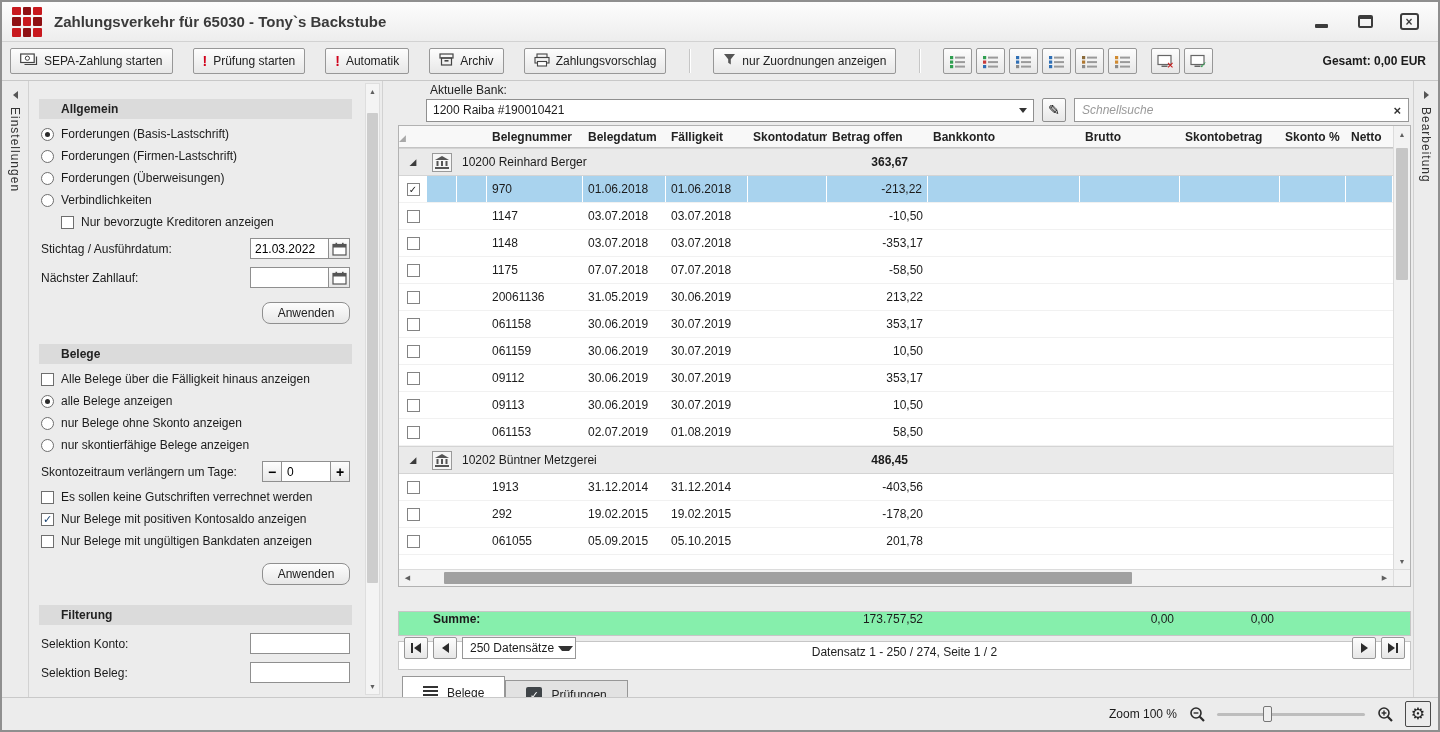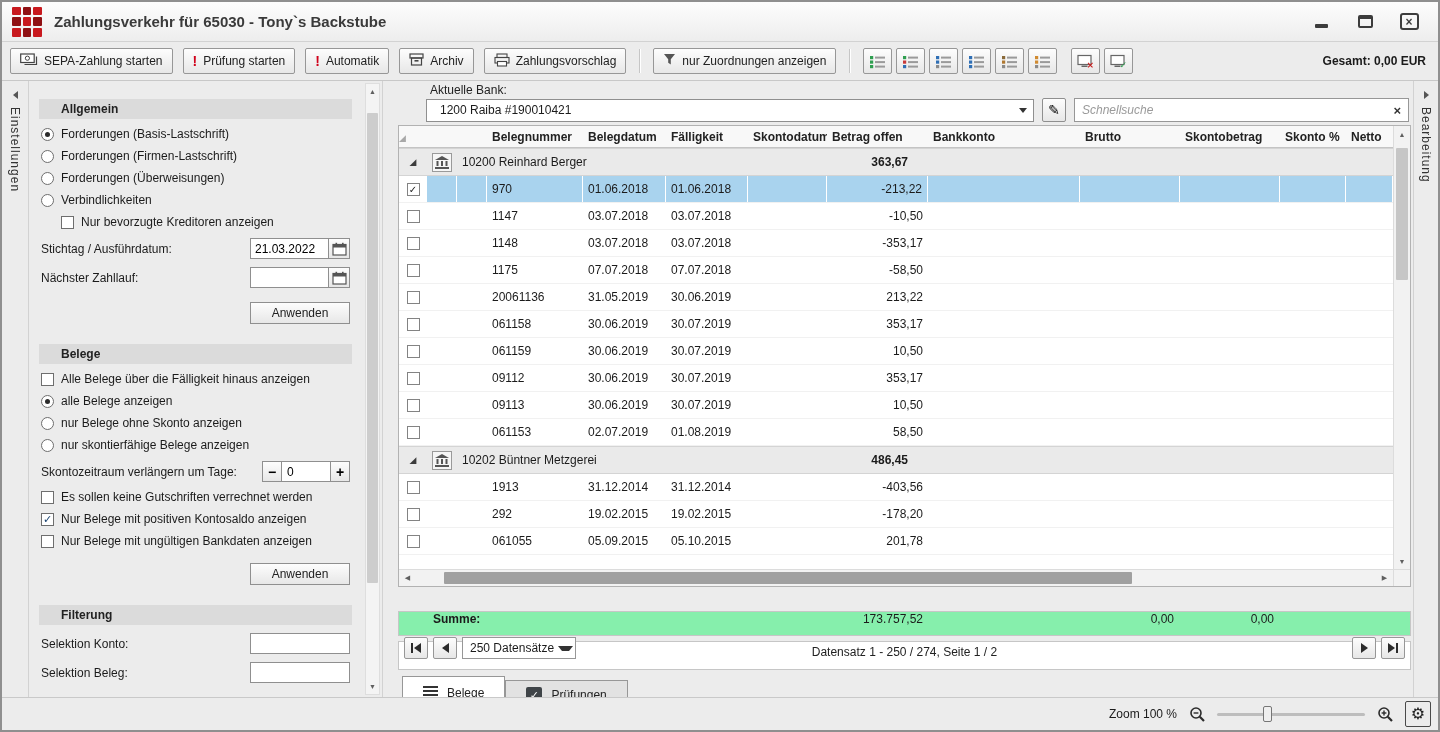--- a/index.html
+++ b/index.html
@@ -20,21 +20,21 @@
   .logo span.dk{background:#8f1013}
   .title{font-size:15px;font-weight:bold;color:#3a3a3a}
   .winbtns{margin-left:auto;display:flex;gap:22px;align-items:center;padding-right:8px}
   .wbtn{width:22px;height:20px;display:flex;align-items:center;justify-content:center}
   .minbar{width:13px;height:4px;background:#3c3c3c;border-radius:1px;margin-top:8px}
   .maxbox{width:15px;height:13px;border:2px solid #3c3c3c;border-top-width:4px;border-radius:2px}
   .closebox{width:19px;height:17px;border:2px solid #3c3c3c;border-radius:3px;display:flex;align-items:center;justify-content:center;
     font-weight:bold;font-size:12px;color:#3c3c3c;line-height:1}
 
   
-  .toolbar{position:absolute;left:0;top:40px;right:0;height:39px;display:flex;align-items:center;gap:10px;
+  .toolbar{position:absolute;left:0;top:40px;right:0;height:39px;display:flex;align-items:center;gap:20px;
     padding:0 8px;background:#ececec;border-bottom:1px solid #c8c8c8}
   .tbtn{height:26px;display:flex;align-items:center;gap:6px;padding:0 9px;white-space:nowrap;
     background:linear-gradient(#fdfdfd,#e7e7e7);border:1px solid #979797;border-radius:2px;color:#222}
   .excl{color:#d0021b;font-weight:bold;font-size:14px;line-height:1}
   .sep{width:1px;height:24px;background:#c6c6c6;box-shadow:1px 0 0 #fff;margin:0 3px}
   .tico-group{display:flex;gap:4px;align-items:center}
   .tico{width:29px;height:26px;display:flex;align-items:center;justify-content:center;
     background:linear-gradient(#fdfdfd,#e7e7e7);border:1px solid #979797;border-radius:2px}
   .tico.gapL{margin-left:10px}
   .tb-spacer{flex:1}
@@ -59,37 +59,37 @@
   .radio.sel::after{content:"";position:absolute;inset:3px;background:#2b2b2b;border-radius:50%}
   .checkbox{width:13px;height:13px;border:1px solid #6e6e6e;background:#fff;flex:none;font-size:11px;line-height:11px;text-align:center;color:#17406e;font-weight:bold}
   .checkbox.checked::before{content:"✓"}
   .field{display:flex;align-items:center;margin:8px 2px 8px 2px}
   .flabel{flex:1;white-space:nowrap;overflow:hidden}
   .fgroup{display:flex;flex:none}
   .tinput{width:79px;height:21px;border:1px solid #8f8f8f;background:#fff;padding:0 4px;font-size:12px}
   .calbtn{width:21px;height:21px;border:1px solid #8f8f8f;border-left:none;background:linear-gradient(#fdfdfd,#e7e7e7);
     display:flex;align-items:center;justify-content:center;padding:0}
   .btnrow{display:flex;justify-content:flex-end;margin:14px 2px 6px}
-  .pushbtn{width:100px;height:22px;border:1px solid #8f8f8f;border-radius:0;background:linear-gradient(#fdfdfd,#e7e7e7);color:#222}
+  .pushbtn{width:88px;height:22px;border:1px solid #8f8f8f;border-radius:8px;background:linear-gradient(#fdfdfd,#e7e7e7);color:#222}
   .stepper{display:flex;align-items:center;flex:none}
   .stepbtn{width:20px;height:21px;border:1px solid #8f8f8f;background:linear-gradient(#fdfdfd,#e7e7e7);
     font-weight:bold;font-size:14px;line-height:1;display:flex;align-items:center;justify-content:center;padding:0}
   .stepval{width:48px;height:21px;border:1px solid #8f8f8f;border-left:none;border-right:none;background:#fff;padding:0 5px}
   .panel-scroll{position:absolute;right:2px;top:2px;bottom:2px;width:15px;background:#f4f4f4;border:1px solid #dedede;display:flex;flex-direction:column}
   .ps-arrow{height:15px;display:flex;align-items:center;justify-content:center;font-size:7px;color:#5f5f5f}
   .ps-track{flex:1;position:relative}
   .ps-thumb{position:absolute;left:1px;right:1px;background:#cdcdcd;border-radius:1px}
 
   
   .main{position:absolute;left:396px;top:79px;width:1013px;bottom:33px;display:flex;flex-direction:column}
 
   .bankbar{position:relative;height:44px;flex:none}
   .bank-label{position:absolute;top:2px;left:32px;font-size:12px;color:#222}
   .bank-row{position:absolute;left:28px;right:2px;bottom:3px;display:flex;gap:8px;align-items:center}
-  .combo{width:608px;height:23px;border:1px solid #8f8f8f;background:#fff;display:flex;align-items:center;padding-left:13px}
+  .combo{width:608px;height:23px;border:1px solid #8f8f8f;background:#fff;display:flex;align-items:center;padding-left:6px}
   .combo .val{flex:1;overflow:hidden;white-space:nowrap}
   .dd-zone{width:20px;height:100%;display:flex;align-items:center;justify-content:center}
   .dd-arrow{width:0;height:0;border-left:4px solid transparent;border-right:4px solid transparent;border-top:5px solid #333}
   .pencilbtn{width:24px;height:24px;border:1px solid #8f8f8f;border-radius:2px;background:linear-gradient(#fdfdfd,#e7e7e7);
     font-size:14px;display:flex;align-items:center;justify-content:center;padding:0}
   .search{flex:1;height:24px;border:1px solid #979797;background:#fff;display:flex;align-items:center;padding:0 7px;gap:6px}
   .search input{flex:1;border:none;outline:none;font-size:12px}
   .search input::placeholder{font-style:italic;color:#9a9a9a}
   .clearx{font-weight:bold;color:#333;font-size:13px;line-height:1}
 

